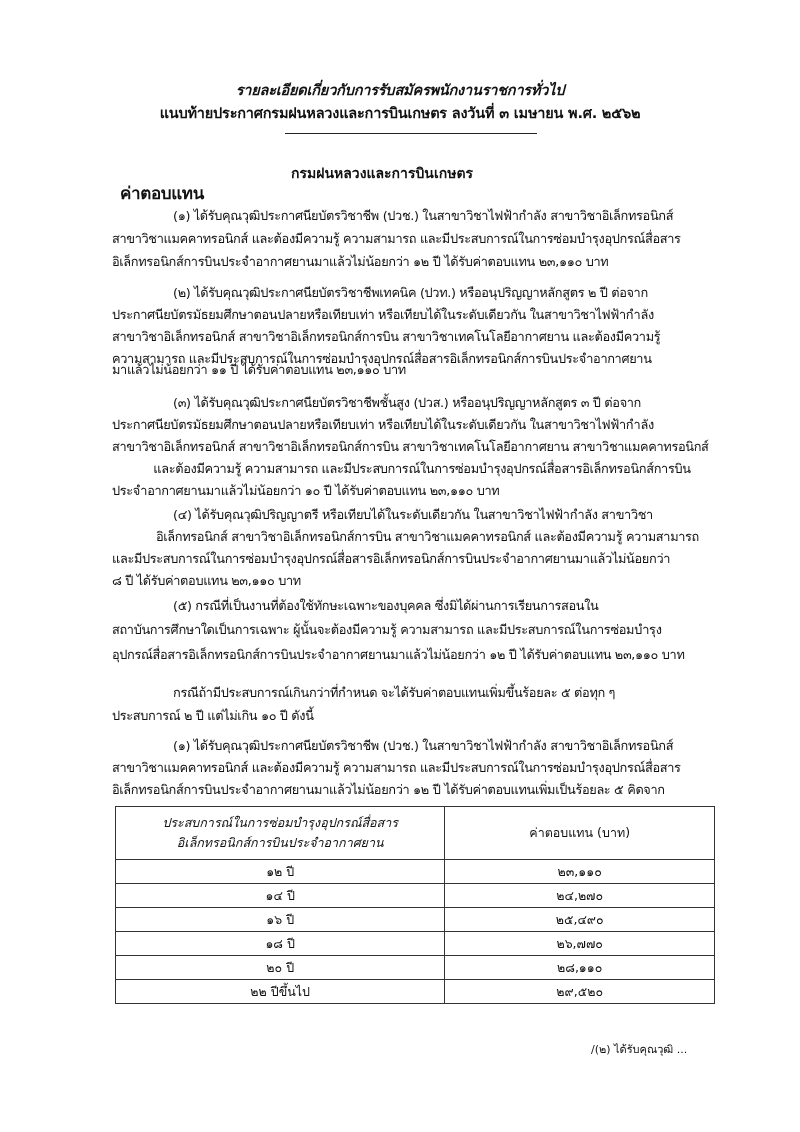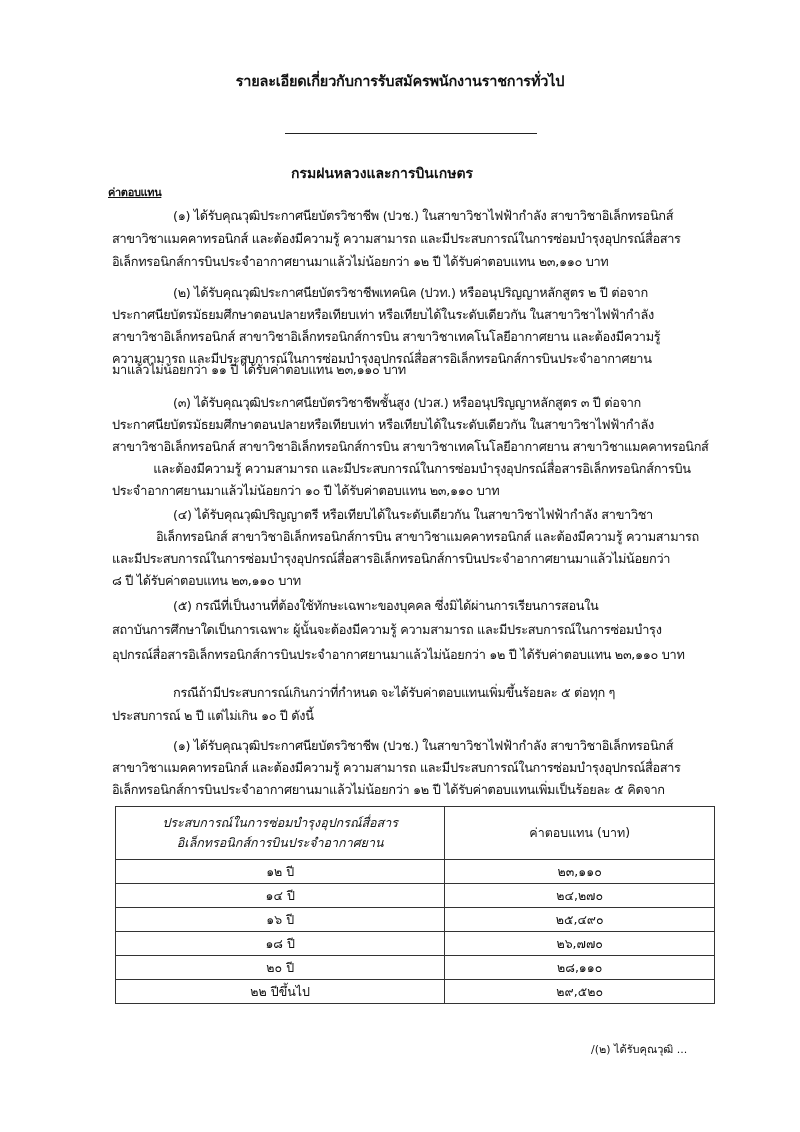--- a/index.html
+++ b/index.html
@@ -32,25 +32,26 @@
   table.pay td { height: 23px; }
   table.pay .c1 { width: 330px; font-style: italic; }
   table.pay .c2 { width: 270px; }
   .footer { position: absolute; left: 591px; top: 1040px; font-size: 11px; white-space: nowrap; }
 </style>
 </head>
 <body>
 
 <div class="page">
 
-  <div class="title" style="top:69px;">รายละเอียดเกี่ยวกับการรับสมัครพนักงานราชการทั่วไป</div>
+  <div class="title" style="top:78px;font-style:italic;">รายละเอียดเกี่ยวกับการรับสมัครพนักงานราชการทั่วไป</div>
+  <div class="title" style="top:101px;">แนบท้ายประกาศกรมฝนหลวงและการบินเกษตร ลงวันที่   ๓    เมษายน  พ.ศ. ๒๕๖๒</div>
   <div class="rule"></div>
 
   <div class="dept" style="top:162px;">กรมฝนหลวงและการบินเกษตร</div>
-  <div class="line bold" style="top:183px; left:108px; font-size:11px;text-decoration:underline;">ค่าตอบแทน</div>
+  <div class="line bold" style="top:183px; left:120px; font-size:17px;">ค่าตอบแทน</div>
 
   <div class="line indent" style="top:206px;">(๑)  ได้รับคุณวุฒิประกาศนียบัตรวิชาชีพ (ปวช.) ในสาขาวิชาไฟฟ้ากำลัง สาขาวิชาอิเล็กทรอนิกส์</div>
   <div class="line" style="top:229px;">สาขาวิชาแมคคาทรอนิกส์ และต้องมีความรู้ ความสามารถ และมีประสบการณ์ในการซ่อมบำรุงอุปกรณ์สื่อสาร</div>
   <div class="line" style="top:252px;">อิเล็กทรอนิกส์การบินประจำอากาศยานมาแล้วไม่น้อยกว่า ๑๒ ปี ได้รับค่าตอบแทน ๒๓,๑๑๐ บาท</div>
 
   <div class="line indent" style="top:283px;">(๒)  ได้รับคุณวุฒิประกาศนียบัตรวิชาชีพเทคนิค (ปวท.) หรืออนุปริญญาหลักสูตร ๒ ปี ต่อจาก</div>
   <div class="line" style="top:305px;">ประกาศนียบัตรมัธยมศึกษาตอนปลายหรือเทียบเท่า หรือเทียบได้ในระดับเดียวกัน ในสาขาวิชาไฟฟ้ากำลัง</div>
   <div class="line" style="top:327px;">สาขาวิชาอิเล็กทรอนิกส์ สาขาวิชาอิเล็กทรอนิกส์การบิน สาขาวิชาเทคโนโลยีอากาศยาน และต้องมีความรู้</div>
   <div class="line" style="top:349px;">ความสามารถ และมีประสบการณ์ในการซ่อมบำรุงอุปกรณ์สื่อสารอิเล็กทรอนิกส์การบินประจำอากาศยาน</div>
   <div class="line" style="top:360px;">มาแล้วไม่น้อยกว่า ๑๑ ปี ได้รับค่าตอบแทน ๒๓,๑๑๐ บาท</div>

